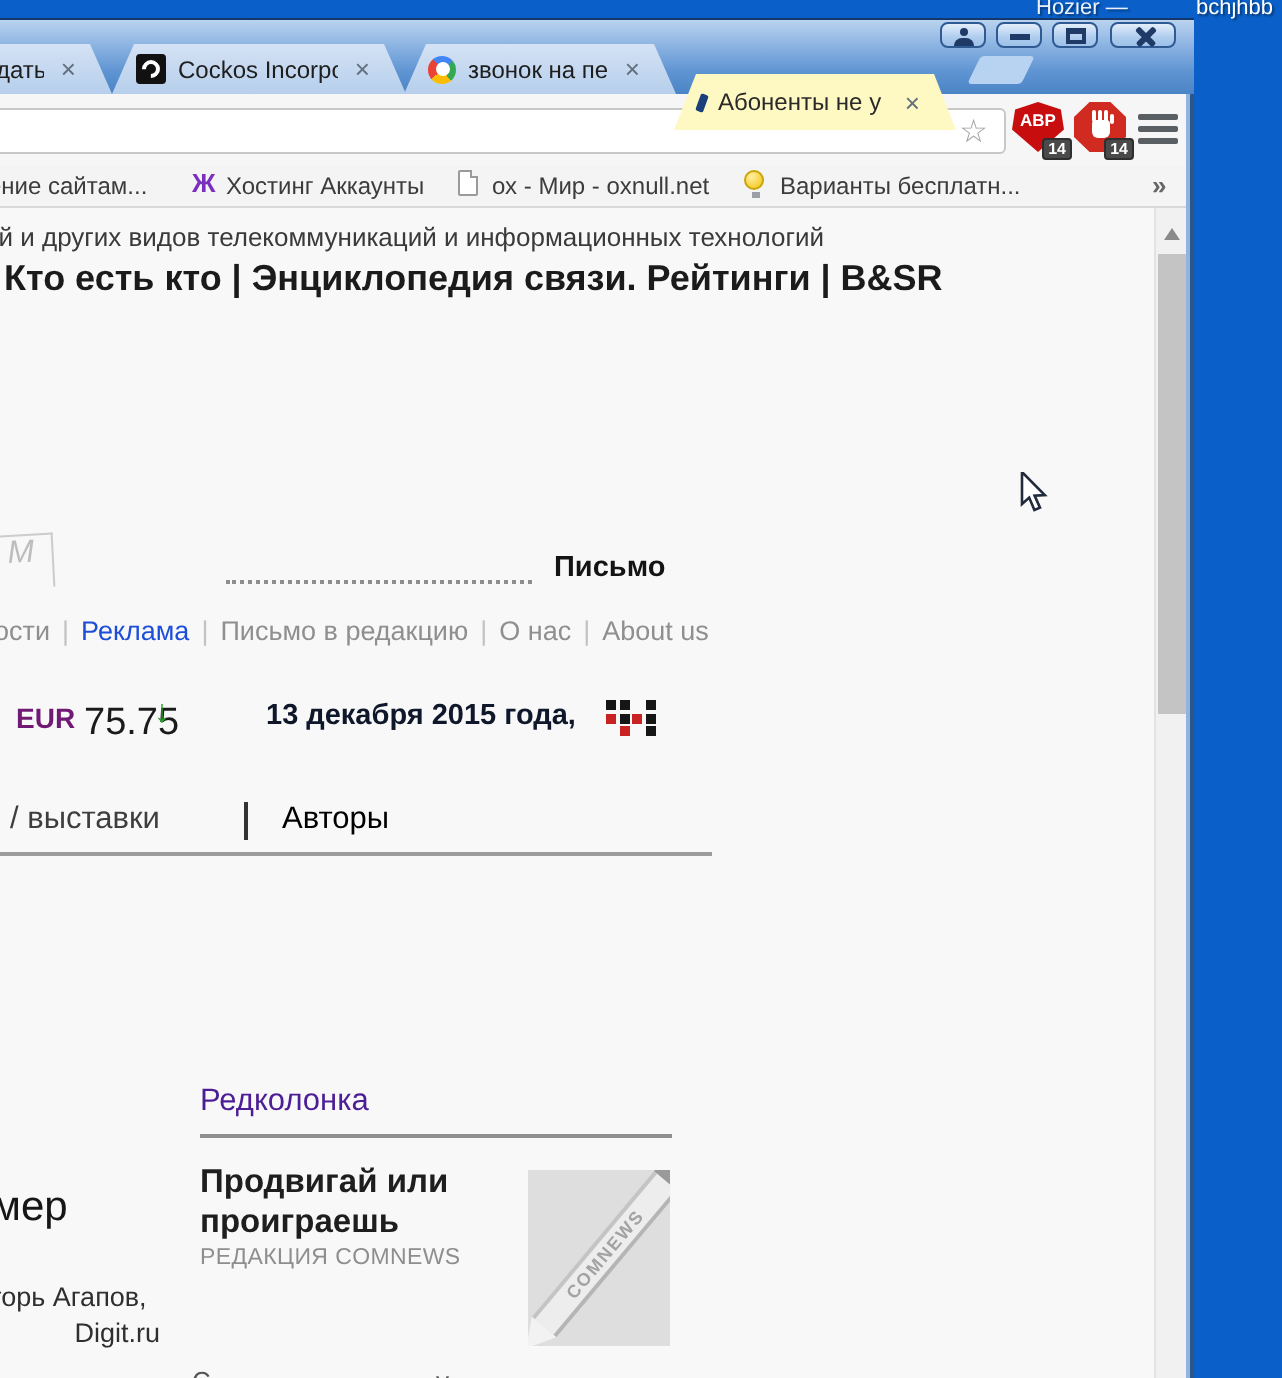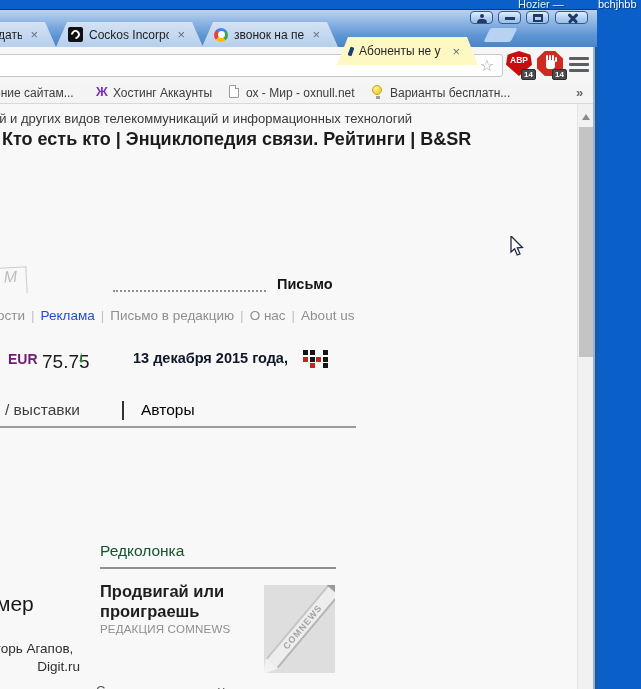--- a/index.html
+++ b/index.html
@@ -103,21 +103,21 @@
   .tk-val { left:42px; top:247px; font-size:19px; color:#1B1B1B; }
   .tk-arrow { left:77px; top:244px; font-size:16px; font-weight:bold; color:#23A127; }
   .date-line { left:133px; top:246px; font-size:14.5px; font-weight:bold; color:#0f172a; }
   .grid-icon { left:303px; top:246px; width:26px; height:22px; display:grid;
                grid-template-columns:repeat(4,5px); grid-template-rows:repeat(3,5px); gap:1.5px; }
   .grid-icon s { display:block; }
   .menu-left { left:5px; top:297px; font-size:15.5px; color:#3E3E3E; }
   .menu-bar { left:122px; top:297px; width:2px; height:19px; background:#333; }
   .menu-right { left:141px; top:297px; font-size:15.5px; color:#000000; }
   .hr1 { left:0; top:322px; width:356px; height:2px; background:#9C9C9C; }
-  .sec-title { left:100px; top:438px; font-size:15.5px; color:#14532d; }
+  .sec-title { left:100px; top:438px; font-size:15.5px; color:#4c1d95; }
   .hr2 { left:100px; top:463px; width:236px; height:2px; background:#8F8F8F; }
   .art-title { left:100px; top:477px; font-size:16.5px; font-weight:bold; color:#1E1E1E; line-height:20px; }
   .art-author { left:100px; top:519px; font-size:11.5px; color:#8E8E8E; letter-spacing:.2px; }
   .pencil-box { left:264px; top:481px; width:71px; height:88px; background:#DEDEDE; overflow:hidden; }
   .pencil { position:absolute; left:-22px; top:36px; width:118px; height:16px; transform:rotate(-50deg);
             display:flex; align-items:stretch; }
   .p-tip { width:0; height:0; border-top:8px solid transparent; border-bottom:8px solid transparent; border-right:14px solid #F2F2F2; position:relative; }
   .p-body2 { flex:1; background:#EDEDED; border-top:2px solid #C4C4C4; border-bottom:2px solid #B5B5B5;
              color:#A3A3A3; font-size:9px; font-weight:bold; letter-spacing:1px; text-align:center; line-height:12px; }
   .p-eraser { width:9px; background:#9A9A9A; border-radius:0 3px 3px 0; }

